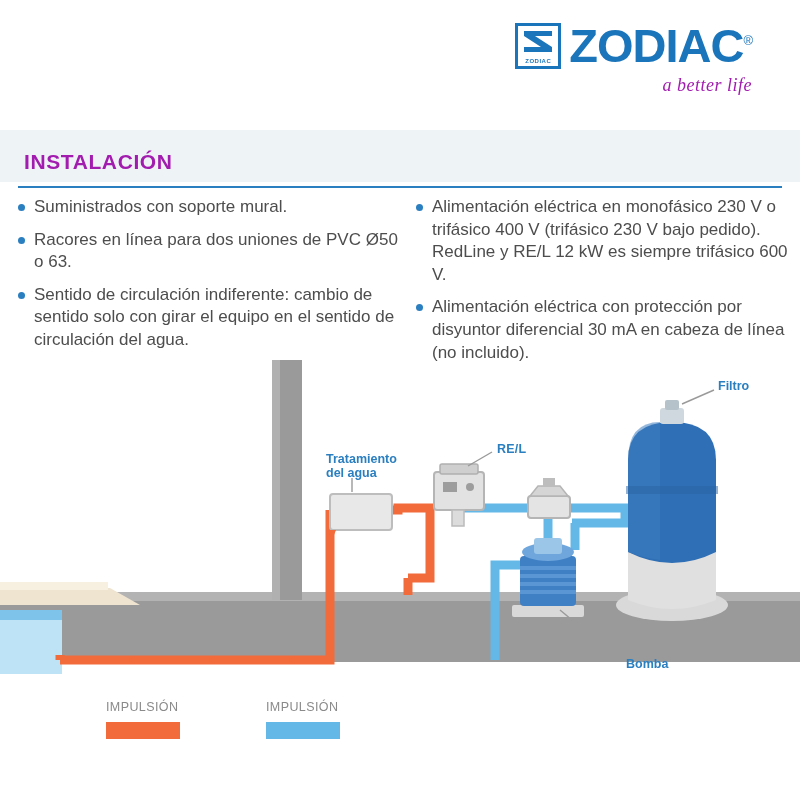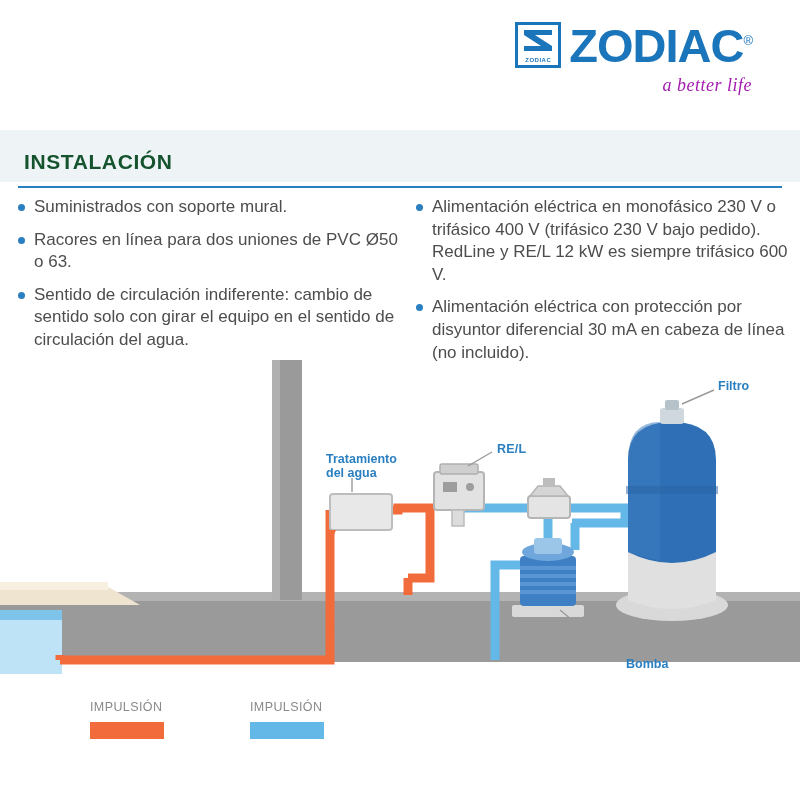--- a/index.html
+++ b/index.html
@@ -19,21 +19,21 @@
   
   .brand {
     position: absolute;
     top: 22px;
     right: 48px;
     width: 260px;
     height: 78px;
   }
   .brand-logo-row {
     display: flex;
-    align-items: flex-start;
+    align-items: flex-end;
     justify-content: flex-end;
   }
   .brand-mark {
     width: 46px;
     height: 46px;
     border: 3px solid #1b75bb;
     box-sizing: border-box;
     position: relative;
     margin-right: 8px;
     flex: none;
@@ -88,21 +88,21 @@
     width: 800px;
     height: 52px;
     background: #eef3f6;
     display: flex;
     align-items: center;
   }
   .section-header h1 {
     margin: 11px 0 0 24px;
     font-size: 21px;
     font-weight: bold;
-    color: #14532d;
+    color: #a21caf;
     letter-spacing: .6px;
   }
   .header-rule {
     position: absolute;
     top: 186px;
     left: 18px;
     width: 764px;
     height: 2px;
     background: #2a7fc1;
   }
@@ -146,21 +146,21 @@
     position: absolute;
     left: 0;
     top: 360px;
     width: 800px;
     height: 440px;
   }
   .illus svg { display: block; }
 
   .legend {
     position: absolute;
-    left: 0;
+    left: 16px;
     top: 700px;
     width: 636px;
     height: 60px;
   }
   .legend-item {
     position: absolute;
   }
   .legend-label {
     font-size: 12.5px;
     letter-spacing: .4px;

